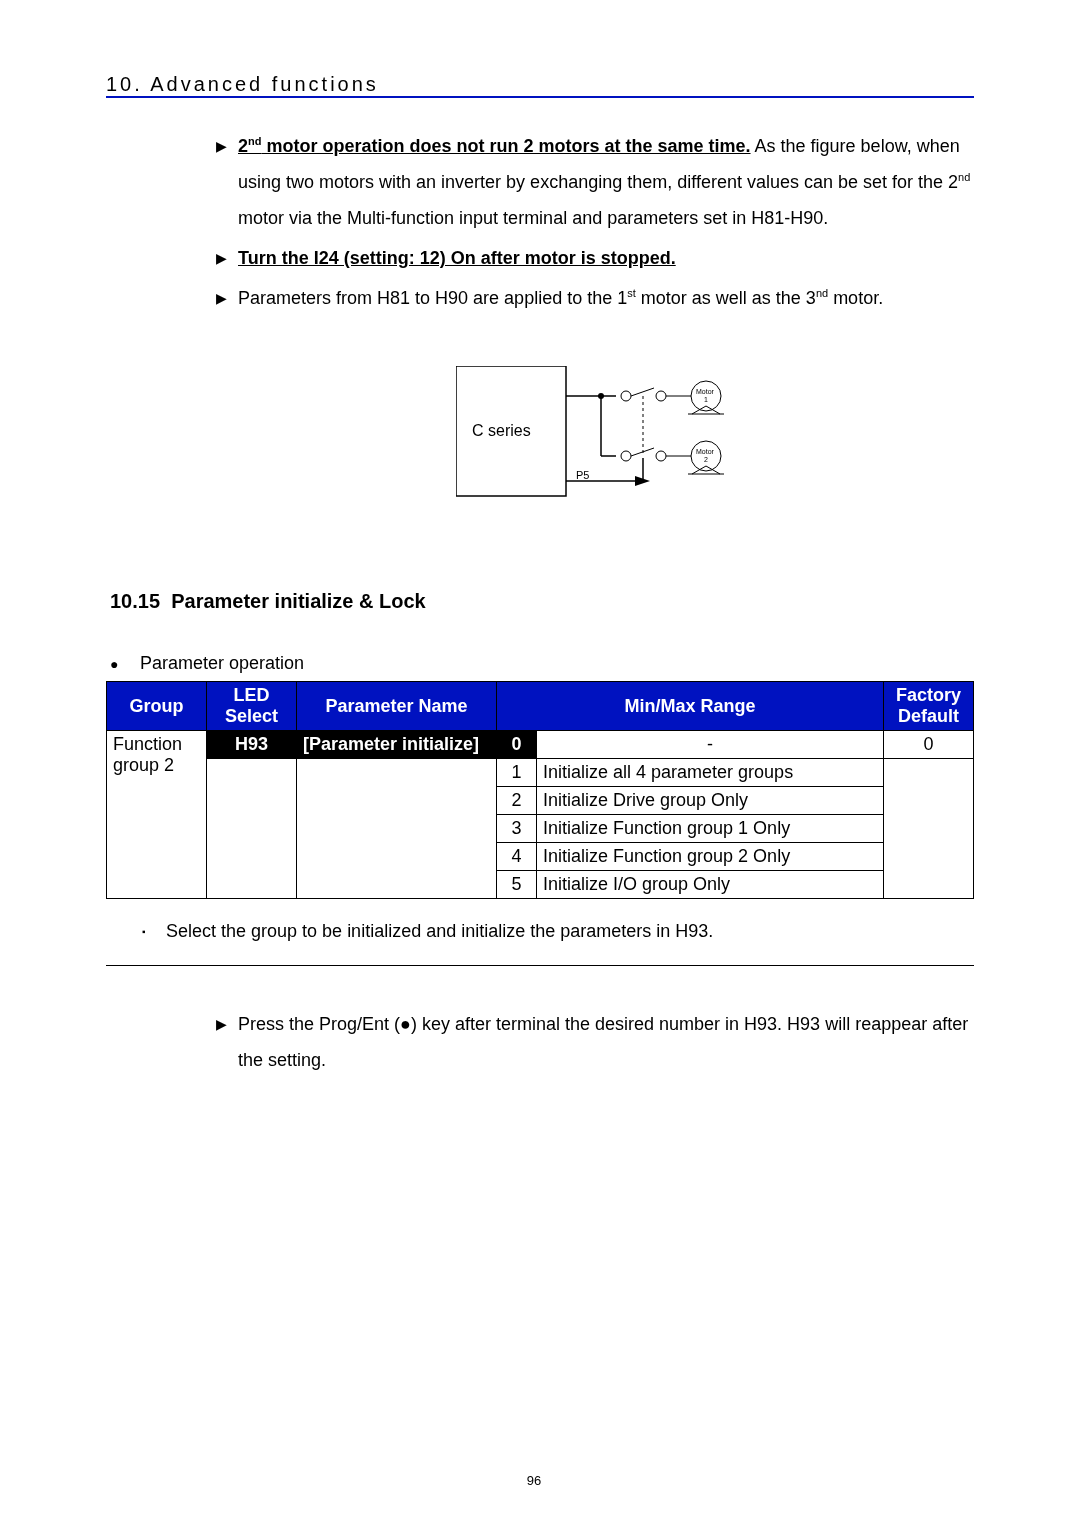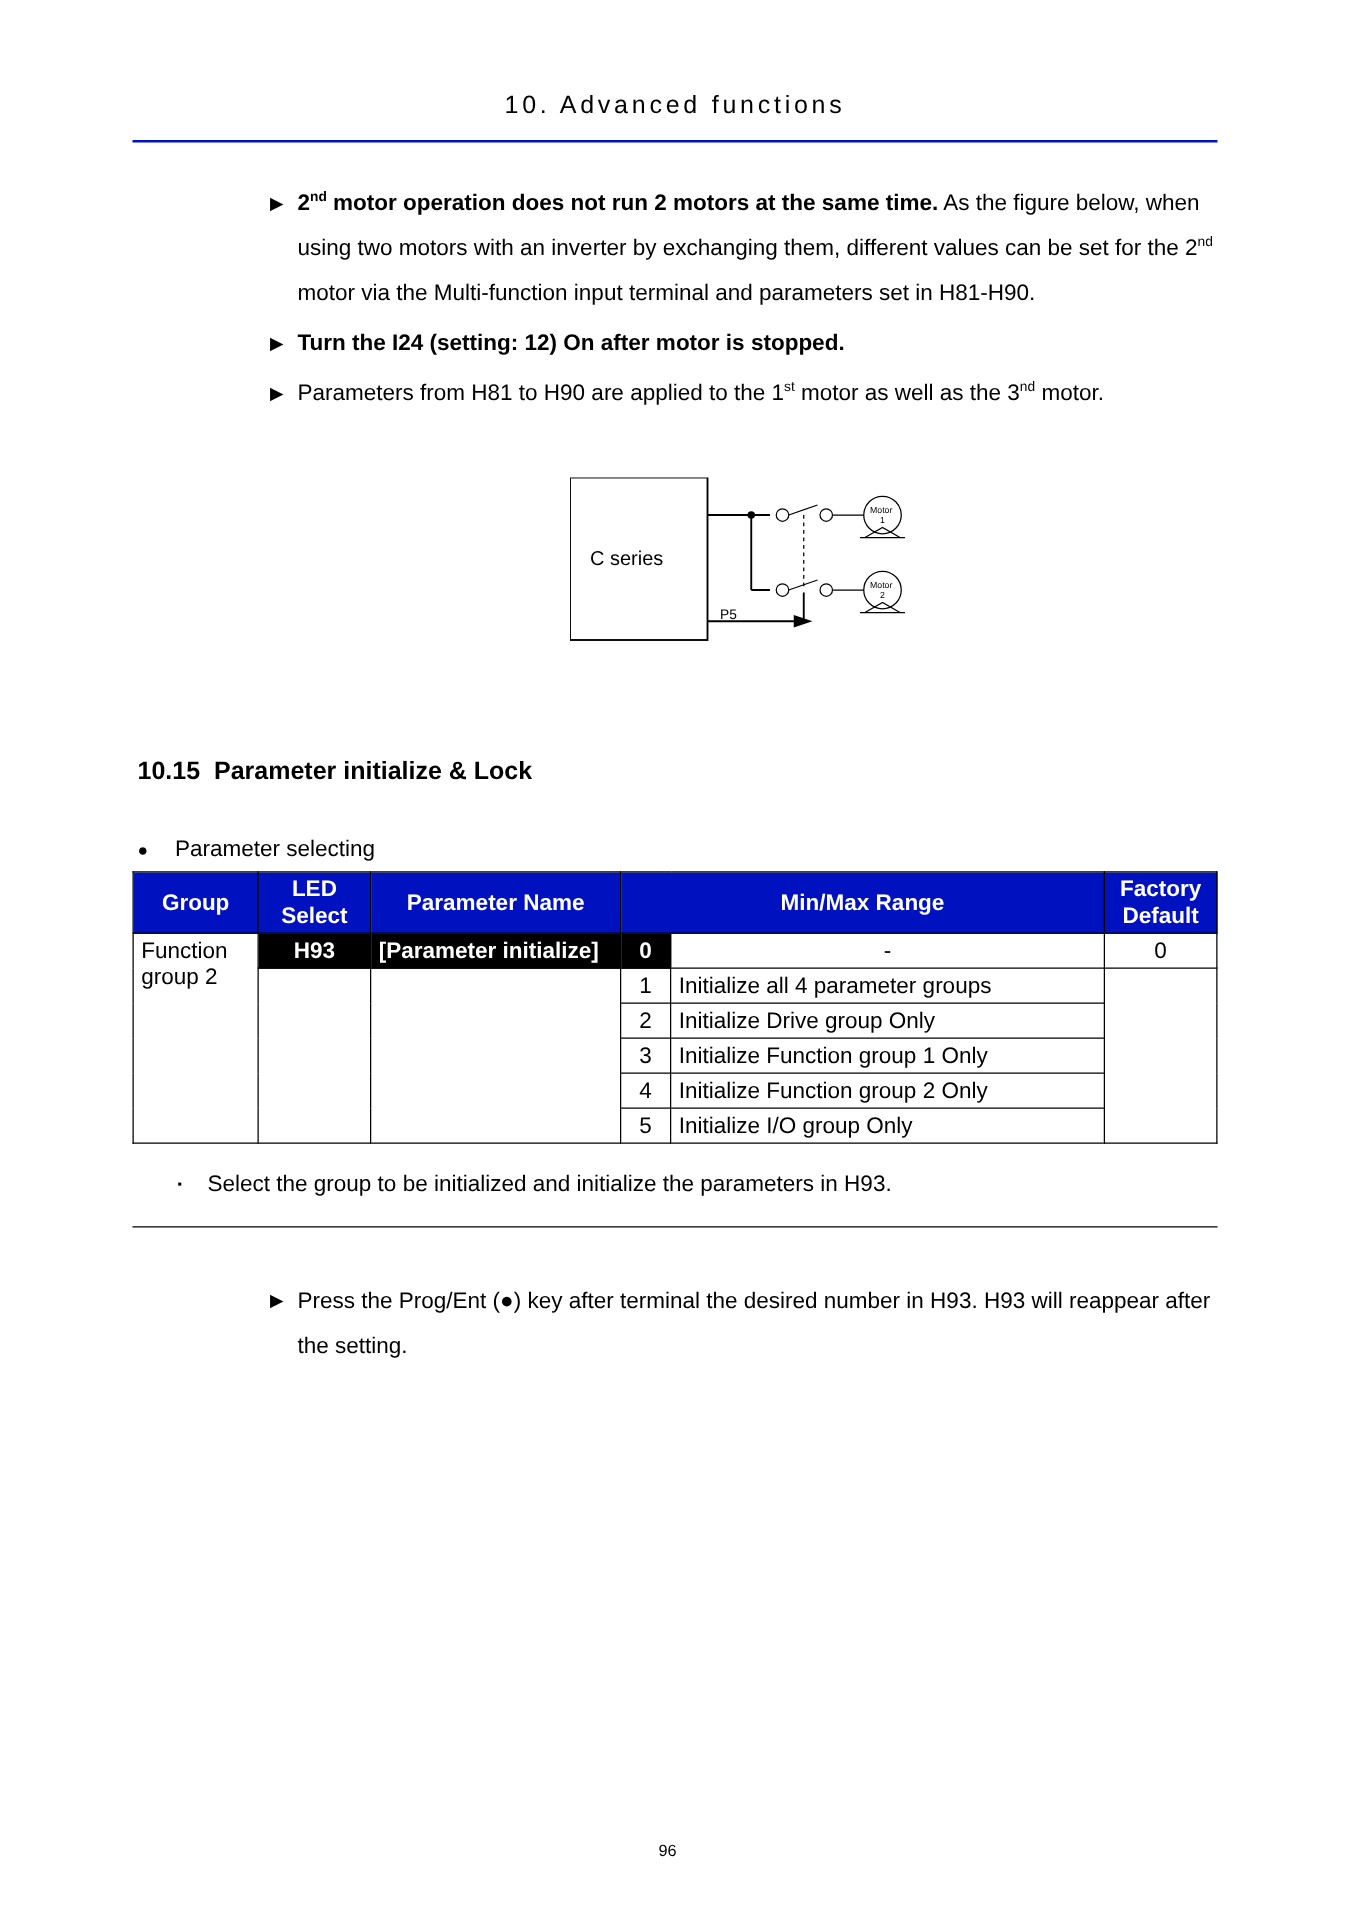--- a/index.html
+++ b/index.html
@@ -6,30 +6,30 @@
   body{
     width:1080px;height:1528px;
     font-family:Arial,Helvetica,sans-serif;
     font-size:18px;color:#000;
     position:relative;background:#fff;
   }
   .page{
     position:absolute;left:106px;right:106px;top:73px;bottom:90px;
   }
   .running-head{
-    text-align:center;
+    text-align:left;
     font-size:20px;letter-spacing:3px;
-    padding-bottom:16px;
+    padding-bottom:0;
     border-bottom:2px solid #0012c0;
   }
   .indent-block{margin-left:110px;margin-top:30px}
   .bul-row{display:flex;align-items:flex-start;margin-bottom:4px;line-height:2.0}
   .bul-caret{width:22px;flex:none;font-size:14px;position:relative;top:4px}
   .bul-body{flex:1}
-  .udr{}
+  .udr{text-decoration:underline}
   .b{font-weight:bold}
   sup{font-size:11px}
   
   .diagram-wrap{margin-top:50px;margin-left:240px;width:340px;height:160px;position:relative}
   
   .sec-head{margin-top:64px;margin-left:4px;font-size:20px;font-weight:bold}
   
   .dot-row{display:flex;align-items:flex-start;margin-top:40px;margin-left:4px}
   .dot{width:30px;flex:none;font-size:14px;line-height:22px}
   .dot-body{flex:1}
@@ -123,21 +123,21 @@
       </svg>
     </div>
   </div>
 
   <div class="sec-head">
     <span>10.15</span>&nbsp;&nbsp;<span>Parameter initialize &amp; Lock</span>
   </div>
 
   <div class="dot-row">
     <div class="dot">●</div>
-    <div class="dot-body">Parameter selecting</div>
+    <div class="dot-body">Parameter operation</div>
   </div>
 
   <table>
     <colgroup>
       <col style="width:100px">
         <col style="width:90px">
         <col style="width:200px">
       <col style="width:40px">
         <col>
         <col style="width:90px">

